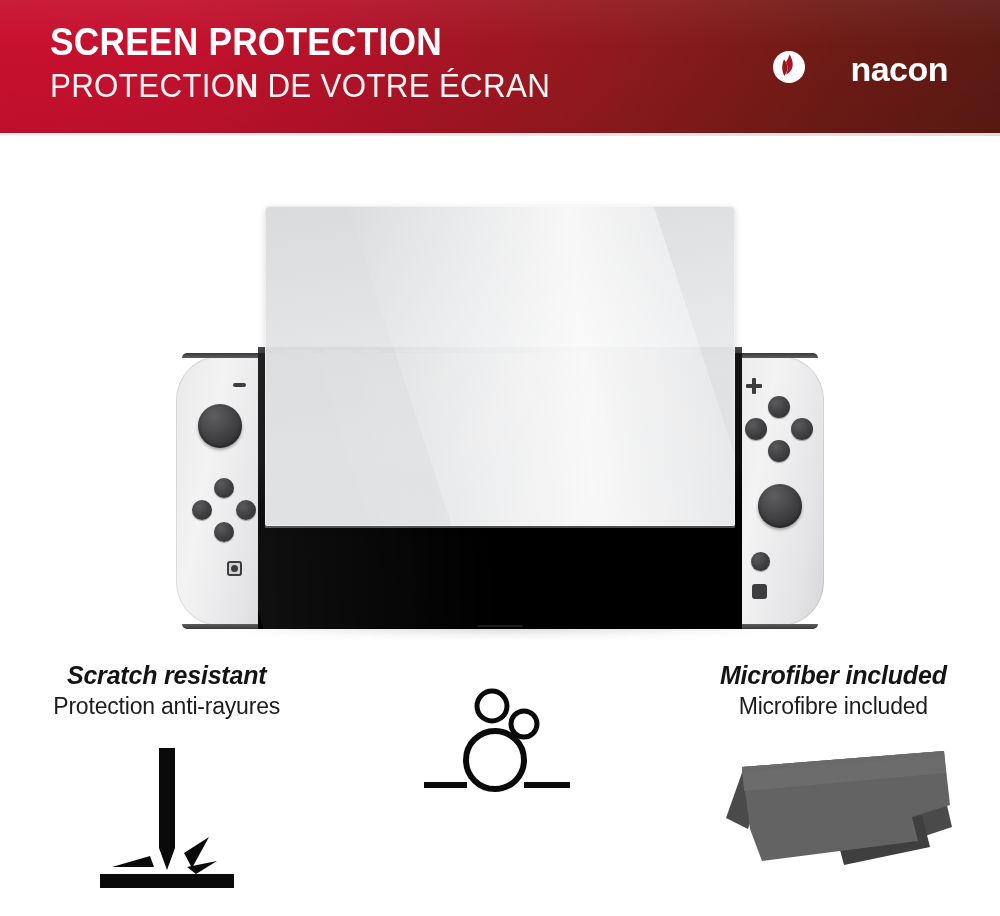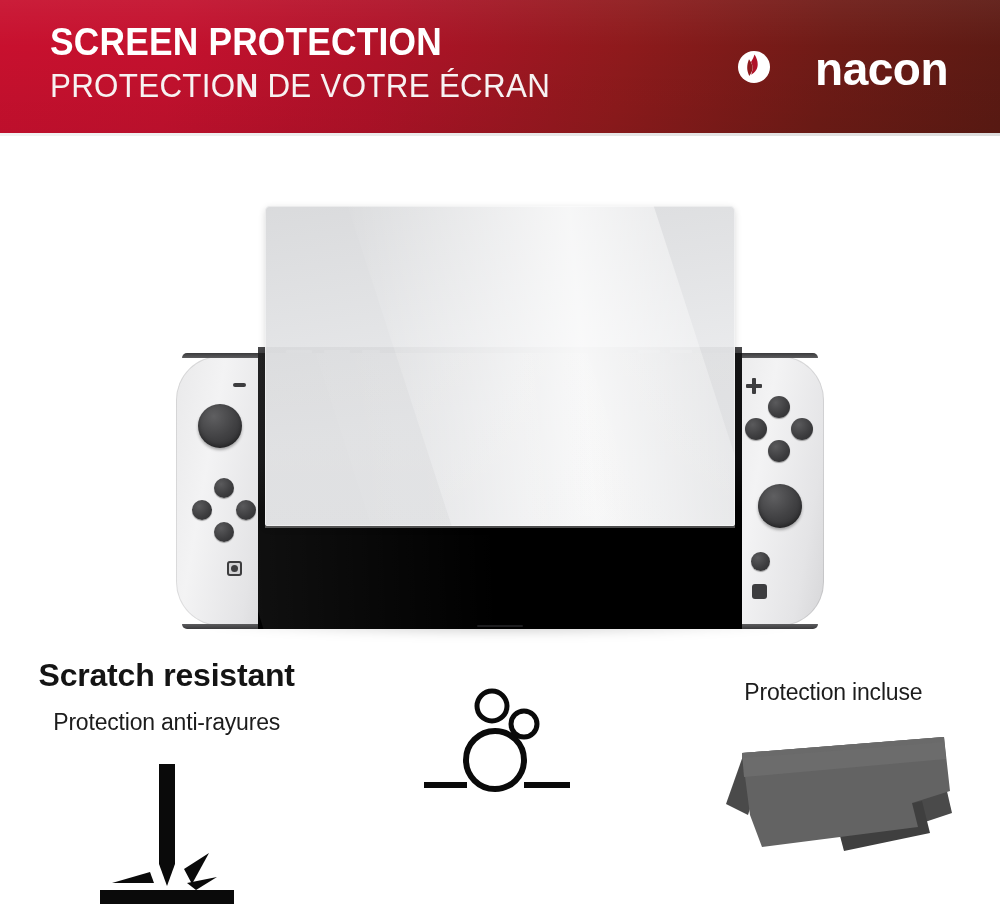--- a/index.html
+++ b/index.html
@@ -84,21 +84,21 @@
     position: absolute;
     right: 52px;
     top: 50px;
     display: flex;
     align-items: center;
     gap: 5px;
   }
   .nacon-mark { display: block; }
   .nacon-word {
     color: #ffffff;
-    font-size: 46px;
+    font-size: 34px;
     font-weight: 700;
     letter-spacing: -0.5px;
     line-height: 35px;
     text-transform: lowercase;
     margin-left: 39px;
   }
 
   
   .hero {
     position: absolute;
@@ -358,34 +358,35 @@
     height: 256px;
     display: flex;
   }
   .feature {
     flex: 1 1 0;
     display: flex;
     flex-direction: column;
     align-items: center;
   }
   .feature-title {
-    font-size: 32px;
+    font-size: 25px;
     font-weight: 700;
     color: #141414;
     letter-spacing: -0.2px;
     line-height: 30px;
     white-space: nowrap;
+    font-style: italic;
   }
   .feature-subtitle {
     font-size: 23px;
     font-weight: 400;
     color: #1c1c1c;
     letter-spacing: -0.2px;
     line-height: 30px;
-    margin-top: 17px;
+    margin-top: 1px;
     white-space: nowrap;
   }
   .feature-icon {
     margin-top: 22px;
     display: flex;
     align-items: flex-start;
     justify-content: center;
     height: 150px;
   }
 </style>
@@ -493,21 +494,22 @@
         <circle cx="75" cy="78" r="29" fill="none" stroke="#0a0a0a" stroke-width="6"></circle>
         <circle cx="72" cy="24" r="15" fill="none" stroke="#0a0a0a" stroke-width="5"></circle>
         <circle cx="104" cy="42" r="13" fill="none" stroke="#0a0a0a" stroke-width="5"></circle>
         <line x1="4" y1="103" x2="47" y2="103" stroke="#0a0a0a" stroke-width="6"></line>
         <line x1="104" y1="103" x2="150" y2="103" stroke="#0a0a0a" stroke-width="6"></line>
       </svg>
     </div>
   </div>
 
   <div class="feature">
-    <div class="feature-subtitle">Protection incluse</div>
+    <div class="feature-title">Microfiber included</div>
+    <div class="feature-subtitle">Microfibre included</div>
     <div class="feature-icon">
       <svg width="250" height="130" viewBox="0 0 250 130" aria-hidden="true">
 
         <path d="M18 75 L36 24 L58 30 L40 86 Z" fill="#4a4a4a"></path>
         <path d="M196 74 L238 58 L244 84 L202 98 Z" fill="#4a4a4a"></path>
         <path d="M128 92 L214 72 L222 104 L136 122 Z" fill="#3f3f3f"></path>
 
         <path d="M34 24 L236 8 L242 62 L204 74 L210 98 L54 118 L42 86 Z" fill="#636363"></path>
 
         <path d="M34 24 L236 8 L238 30 L36 48 Z" fill="#6c6c6c"></path>

